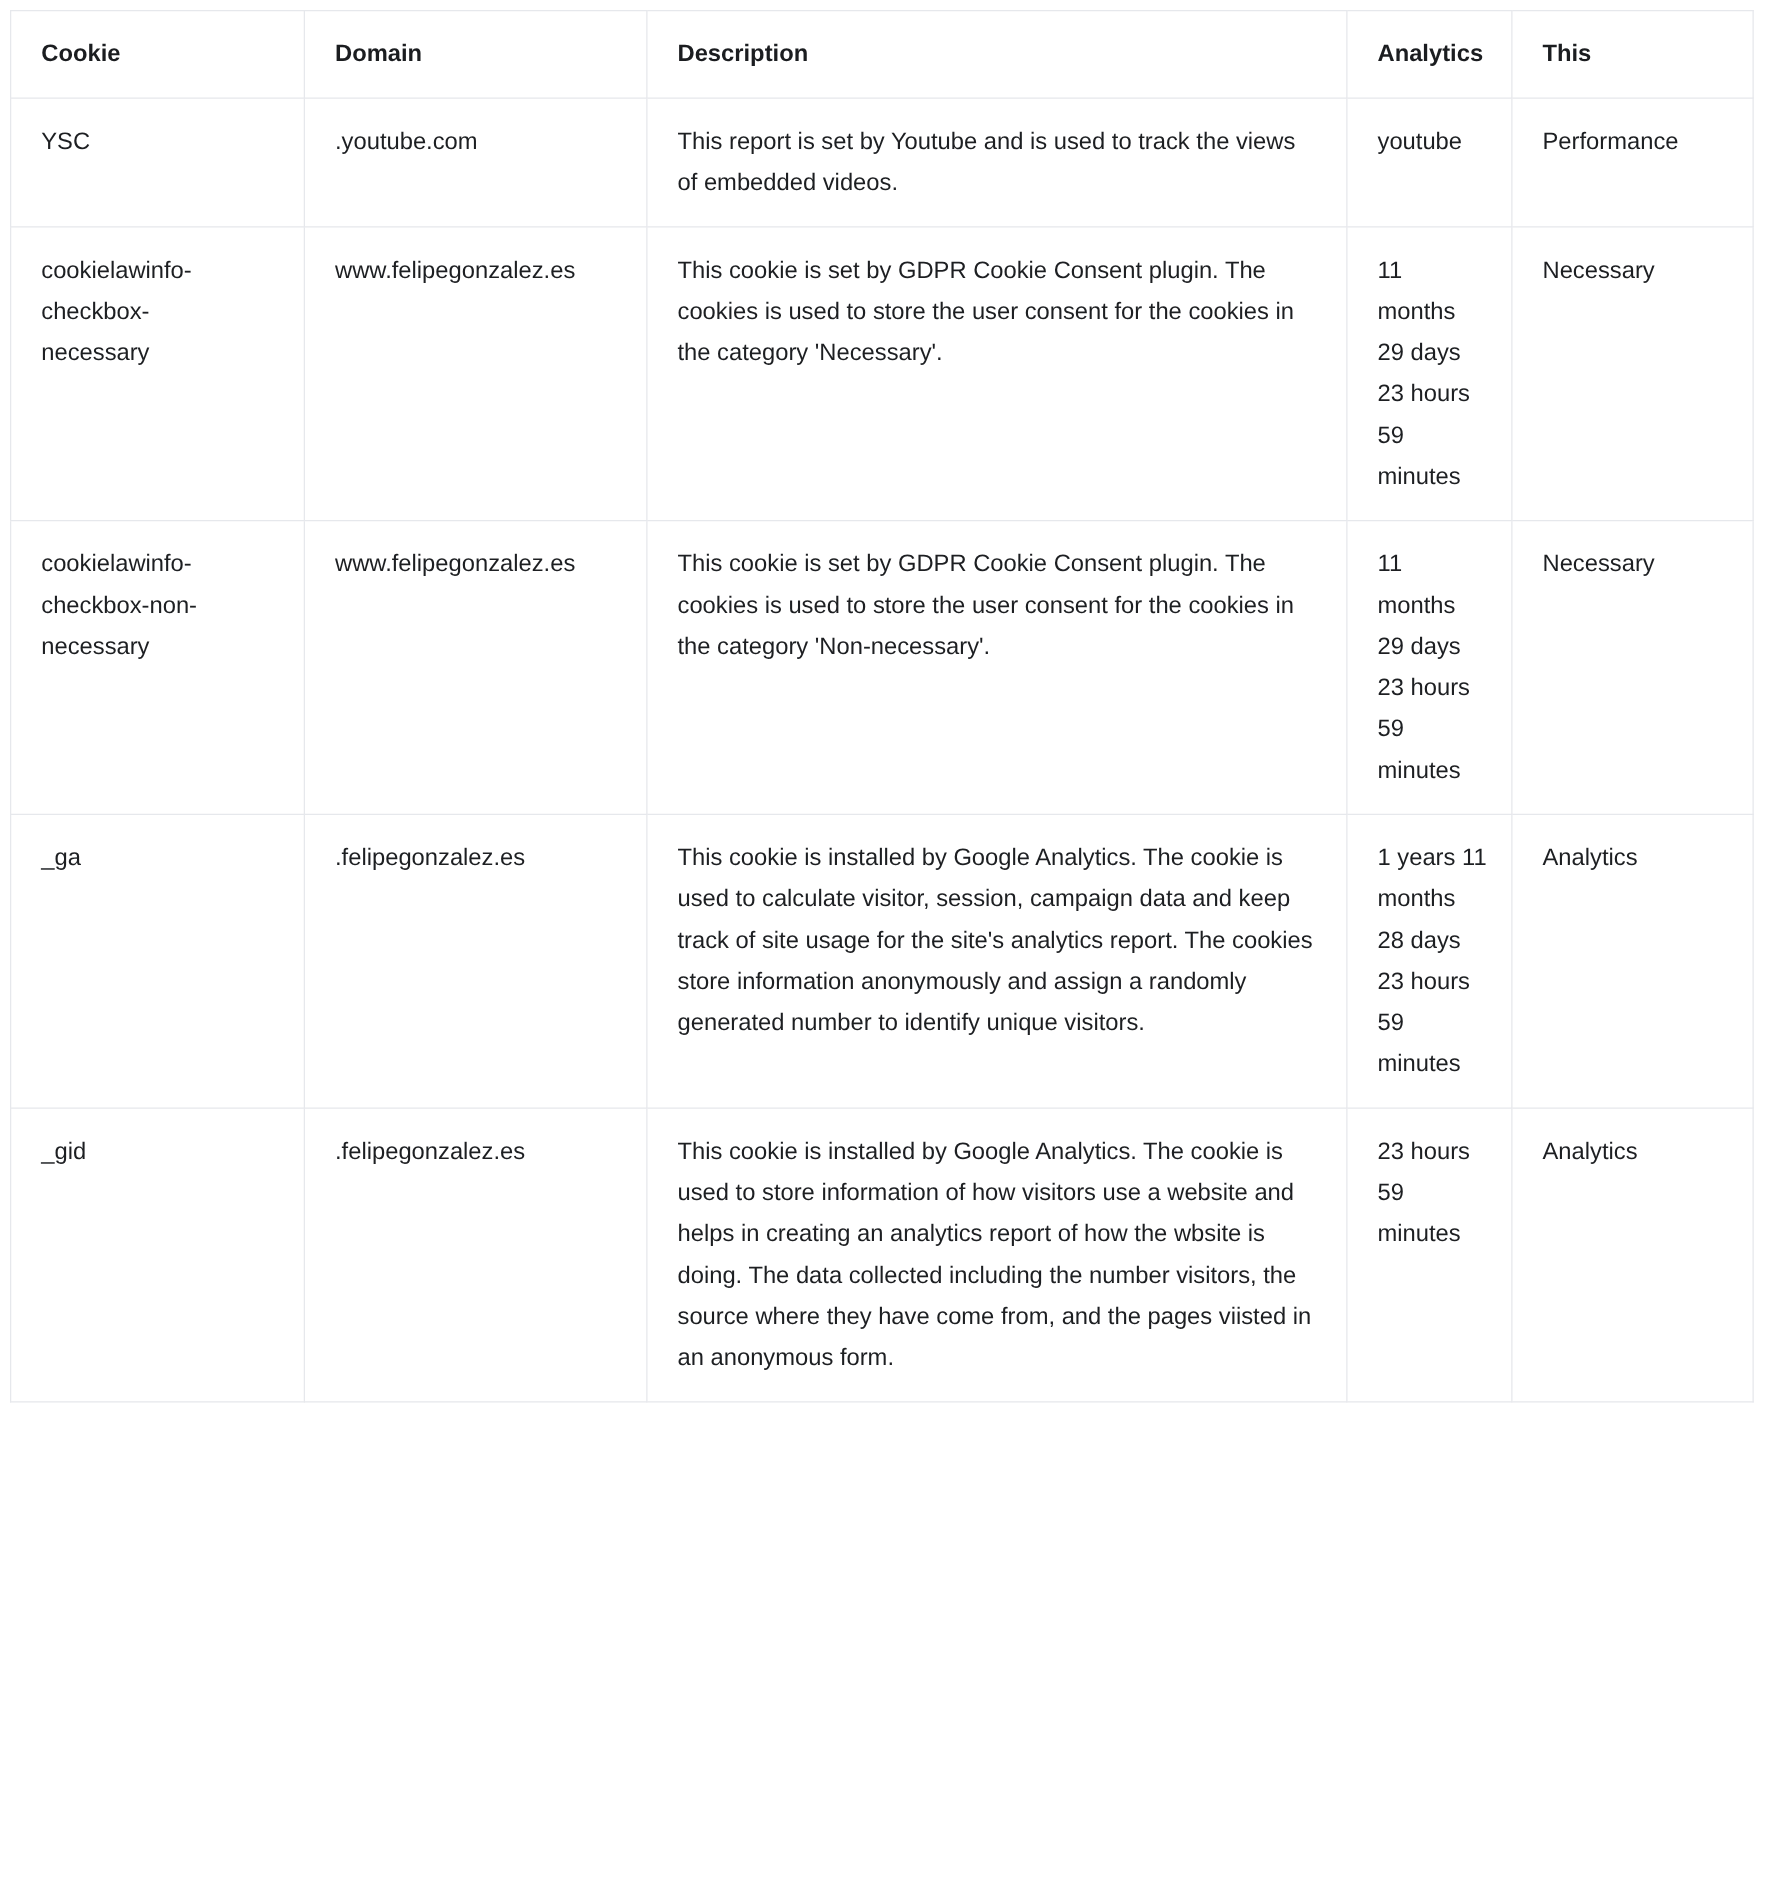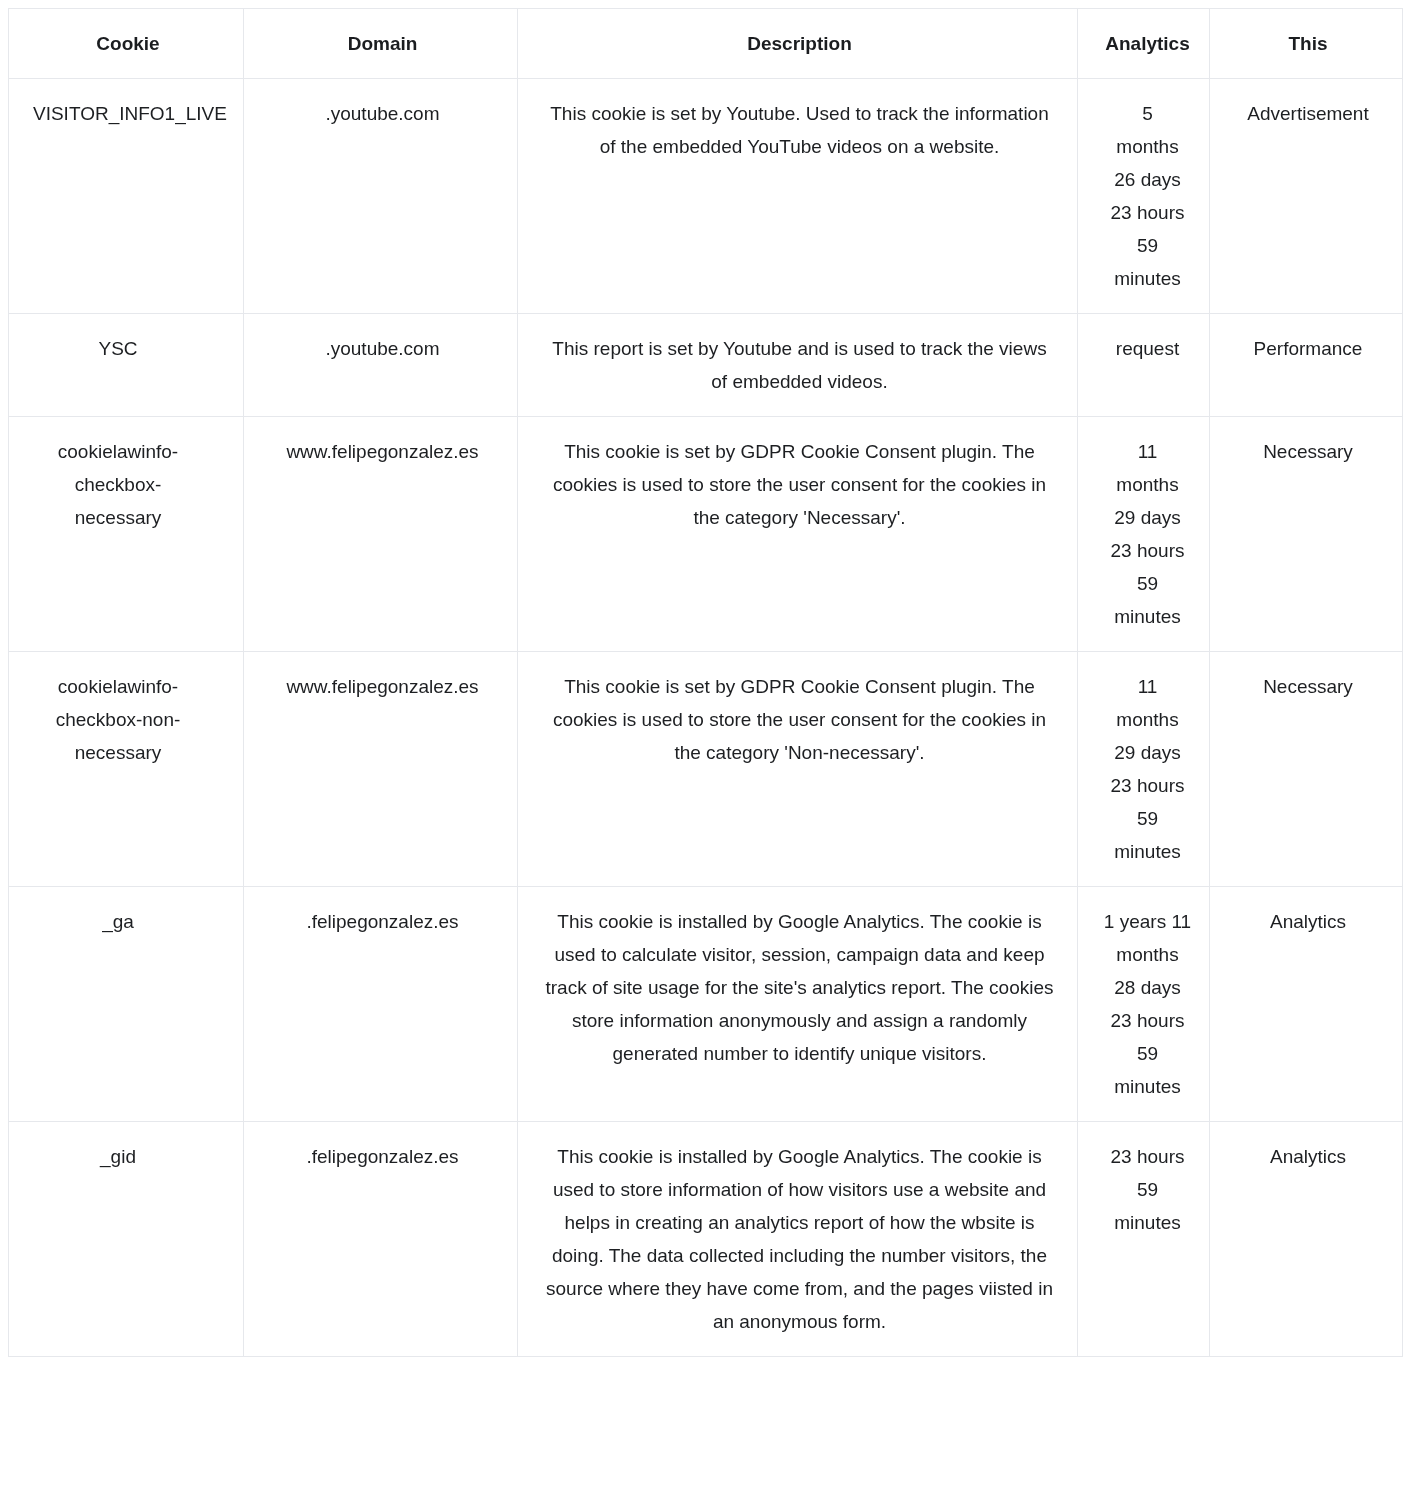--- a/index.html
+++ b/index.html
@@ -21,21 +21,21 @@
     font-family: "Liberation Sans", sans-serif;
     font-size: 19px;
     line-height: 33px;
     color: #1d1f22;
     background: #ffffff;
   }
   .cookie-table th,
   .cookie-table td {
     border: 1px solid #e6e8ec;
     vertical-align: top;
-    text-align: center;
+    text-align: left;
     padding: 18px 20px 18px 24px;
     font-weight: 400;
     background: #ffffff;
   }
   .cookie-table th {
     font-weight: 700;
     color: #1b1d20;
   }
   .cookie-table td.cell-cookie {
     padding-right: 40px;
@@ -70,36 +70,24 @@
       <tr>
         <th>Cookie</th>
         <th>Domain</th>
         <th>Description</th>
         <th class="col-duration">Analytics</th>
         <th>This</th>
       </tr>
     </thead>
     <tbody>
       <tr>
-        <td class="cell-cookie">VISITOR_INFO1_LIVE</td>
-        <td class="cell-domain">.youtube.com</td>
-        <td class="cell-description">This cookie is set by Youtube. Used to track the information of the embedded YouTube videos on a website.</td>
-        <td class="cell-duration">5
-months
-26 days
-23 hours
-59
-minutes</td>
-        <td class="cell-type">Advertisement</td>
-      </tr>
-      <tr>
         <td class="cell-cookie">YSC</td>
         <td class="cell-domain">.youtube.com</td>
         <td class="cell-description">This report is set by Youtube and is used to track the views of embedded videos.</td>
-        <td class="cell-duration">request</td>
+        <td class="cell-duration">youtube</td>
         <td class="cell-type">Performance</td>
       </tr>
       <tr>
         <td class="cell-cookie">cookielawinfo-checkbox-necessary</td>
         <td class="cell-domain">www.felipegonzalez.es</td>
         <td class="cell-description">This cookie is set by GDPR Cookie Consent plugin. The cookies is used to store the user consent for the cookies in the category 'Necessary'.</td>
         <td class="cell-duration">11
 months
 29 days
 23 hours

